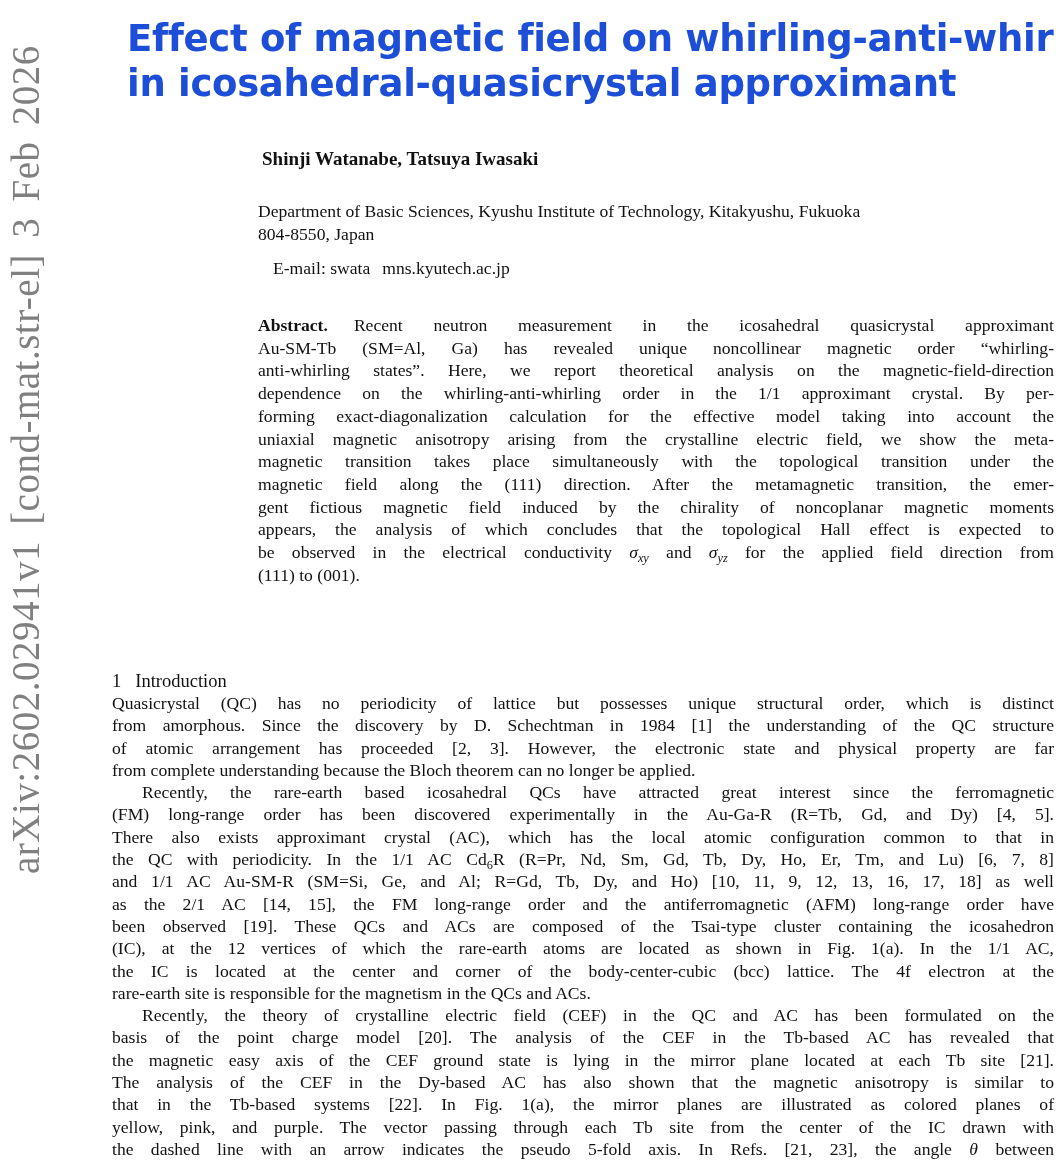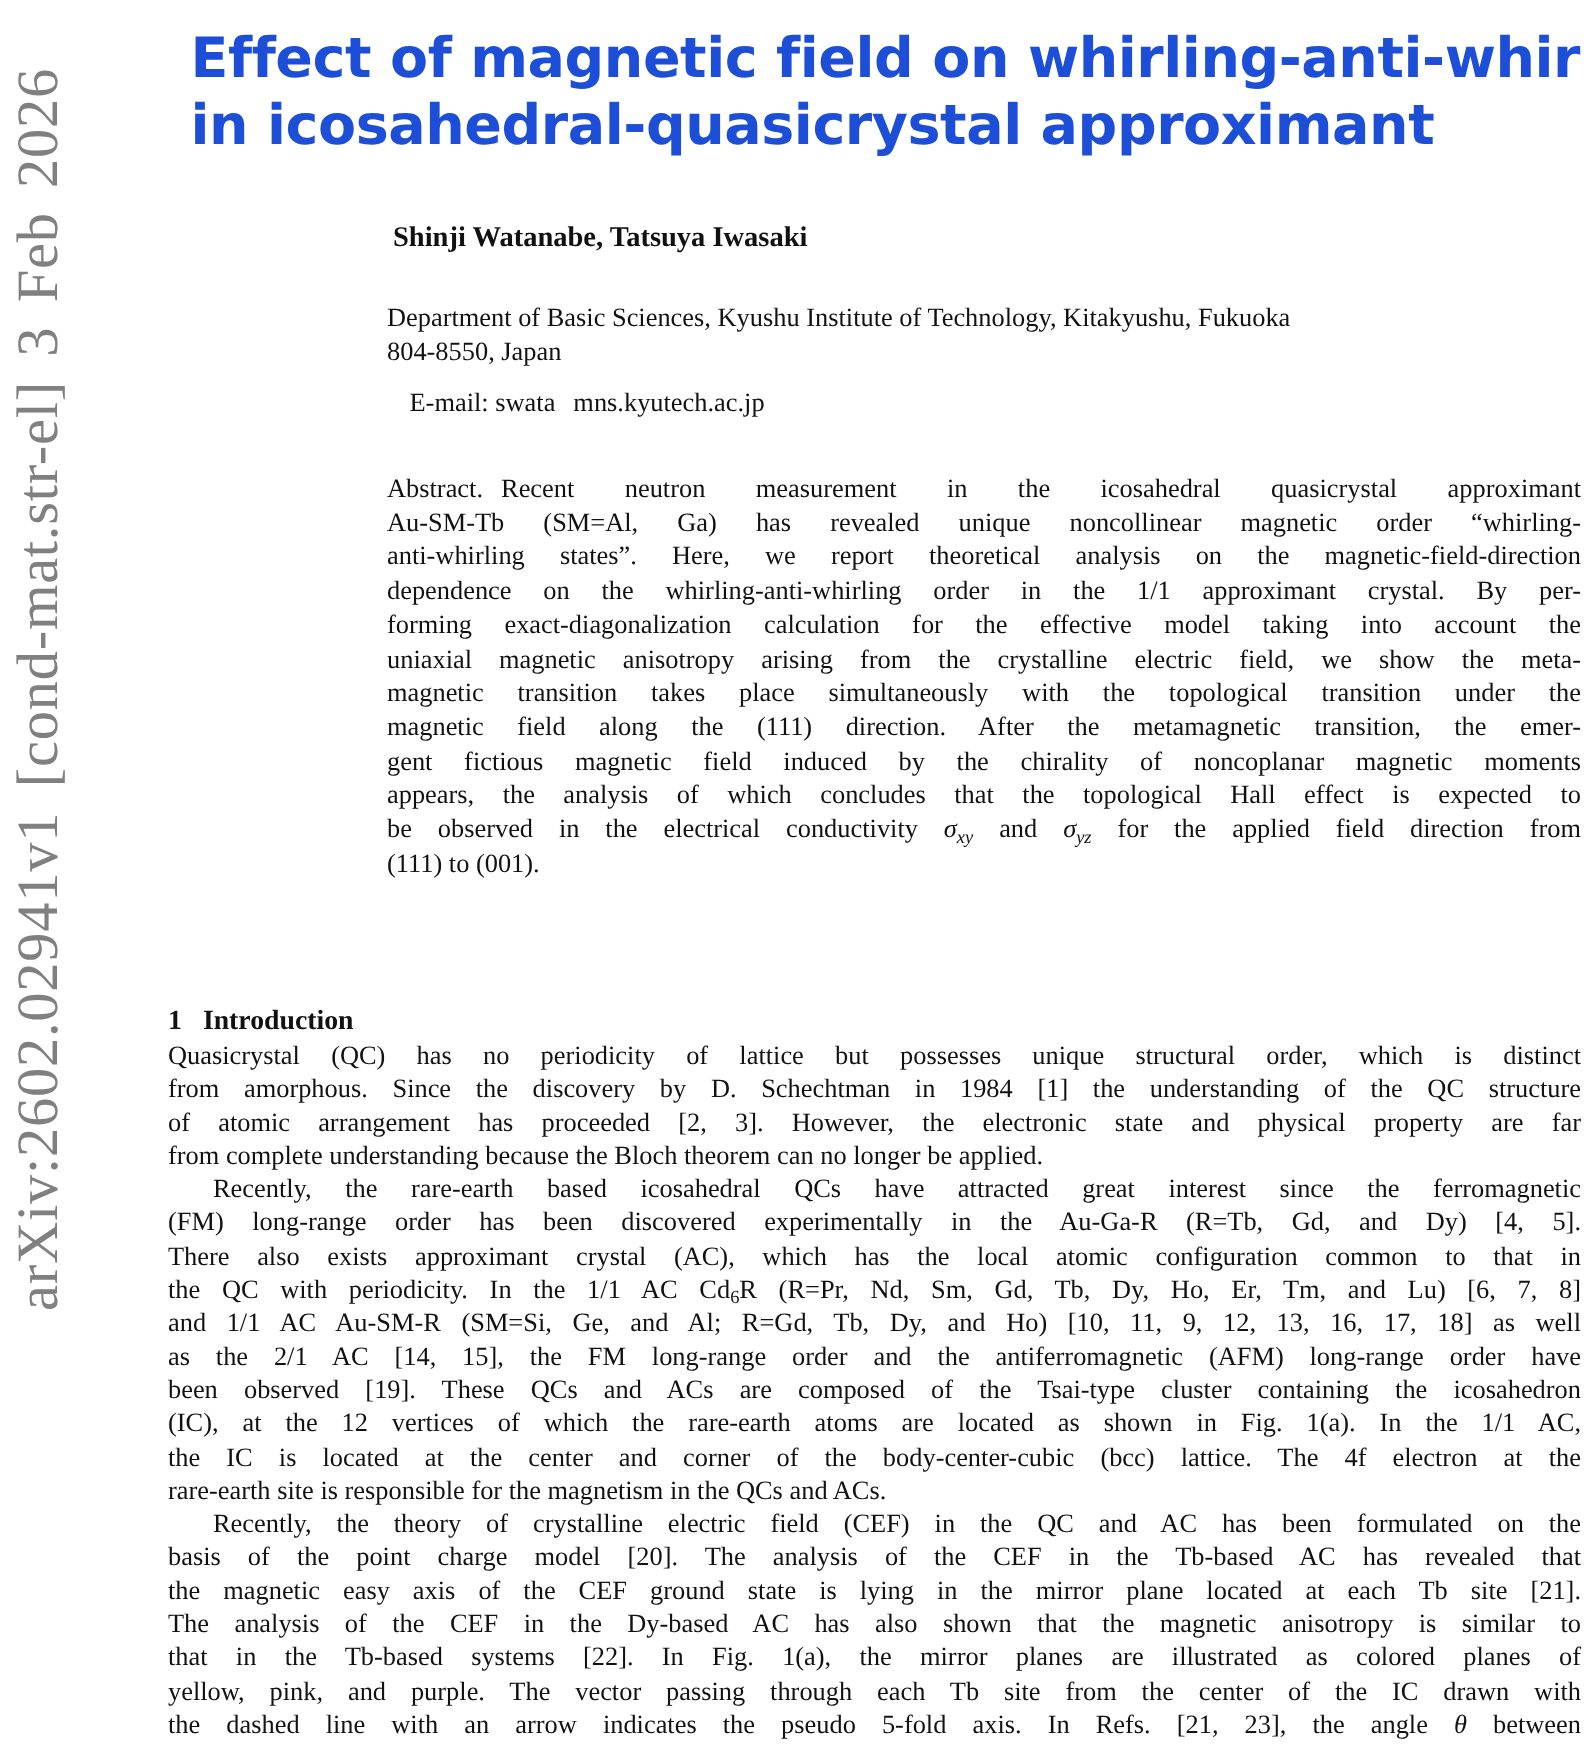--- a/index.html
+++ b/index.html
@@ -42,24 +42,24 @@
   }
   .email .gap { display: inline-block; width: 12px; }
   .abstract {
     position: absolute; left: 258px; top: 314px; width: 796px; margin: 0;
     font-size: 17.6px; line-height: 22.7px;
   }
   .abstract .line, .intro .line {
     display: block; white-space: nowrap; text-align: justify; text-align-last: justify;
   }
   .abstract .line.last, .intro .line.last { text-align-last: left; }
-  .abstract .label { font-weight: normal; margin-right: 12px; }
+  .abstract .label { font-weight: bold; margin-right: 26px; }
   .section-heading {
     position: absolute; left: 112px; top: 670px; margin: 0;
-    font-weight: bold; font-size: 18.5px; line-height: 22px; white-space: nowrap;
+    font-weight: normal; font-size: 18.5px; line-height: 22px; white-space: nowrap;
   }
   .section-heading .num { margin-right: 14px; }
   .intro {
     position: absolute; left: 112px; top: 692px; width: 942px; margin: 0;
     font-size: 17.6px; line-height: 22.3px;
   }
   .intro .line.indent { padding-left: 30px; }
   .math { font-style: italic; }
   sub { font-size: 0.7em; line-height: 0; vertical-align: -0.3em; }
 </style>

